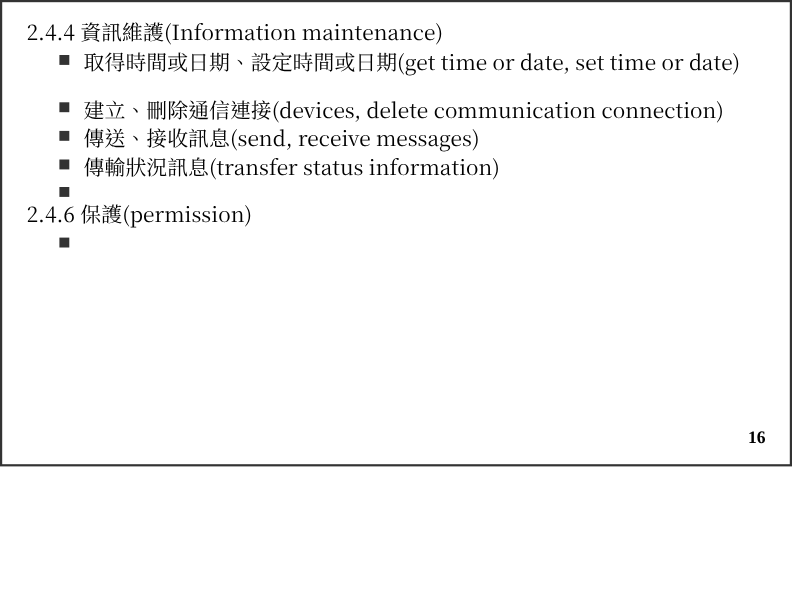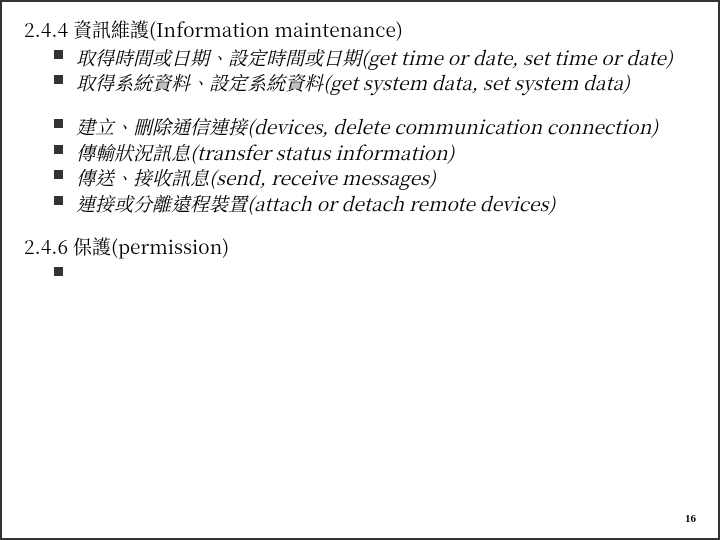--- a/index.html
+++ b/index.html
@@ -10,79 +10,77 @@
     background: #fff;
     font-family: "DFKai-SB", KaiTi, STKaiti, "Noto Serif CJK TC", "Times New Roman", serif;
     font-size: 19px;
     color: #000;
     position: relative;
     overflow: hidden;
   }
   .slide {
     box-sizing: border-box;
     width: 720px;
-    height: 540px;
+    height: 424px;
     border: 2px solid #333;
     padding: 14px 22px 40px 22px;
     position: relative;
     line-height: 1.35;
   }
   .section {
     margin-bottom: 18px;
   }
   .heading {
     margin: 0 0 2px 0;
   }
   .items {
     list-style: none;
     margin: 0;
     padding: 0 0 0 30px;
   }
   .items li {
     position: relative;
     padding-left: 22px;
     margin: 0;
-    font-style: italic;
   }
   .items li .bullet {
     position: absolute;
     left: 0;
     top: 6px;
     width: 9px;
     height: 9px;
     background: #333;
   }
   .page-num {
     position: absolute;
     bottom: 12px;
     right: 22px;
-    font-size: 11px;
+    font-size: 16px;
     font-family: "Times New Roman", serif;
     font-weight: bold;
   }
 </style>
 </head>
 <body>
 
 <div class="slide">
 
   <div class="section">
     <div class="heading">2.4.4 資訊維護(Information maintenance)</div>
     <ul class="items">
       <li><span class="bullet"></span><span>取得時間或日期、設定時間或日期(get time or date, set time or date)</span></li>
-      <li><span class="bullet"></span><span>取得系統資料、設定系統資料(get system data, set system data)</span></li>
     </ul>
   </div>
 
   <div class="section">
     <ul class="items">
       <li><span class="bullet"></span><span>建立、刪除通信連接(devices, delete communication connection)</span></li>
+      <li><span class="bullet"></span><span>傳送、接收訊息(send, receive messages)</span></li>
       <li><span class="bullet"></span><span>傳輸狀況訊息(transfer status information)</span></li>
-      <li><span class="bullet"></span><span>傳送、接收訊息(send, receive messages)</span></li>
-      <li><span class="bullet"></span><span>連接或分離遠程裝置(attach or detach remote devices)</span></li>
+      <li><span class="bullet"></span></li>
     </ul>
   </div>
 
   <div class="section">
     <div class="heading">2.4.6 保護(permission)</div>
     <ul class="items">
       <li><span class="bullet"></span></li>
     </ul>
   </div>
 

